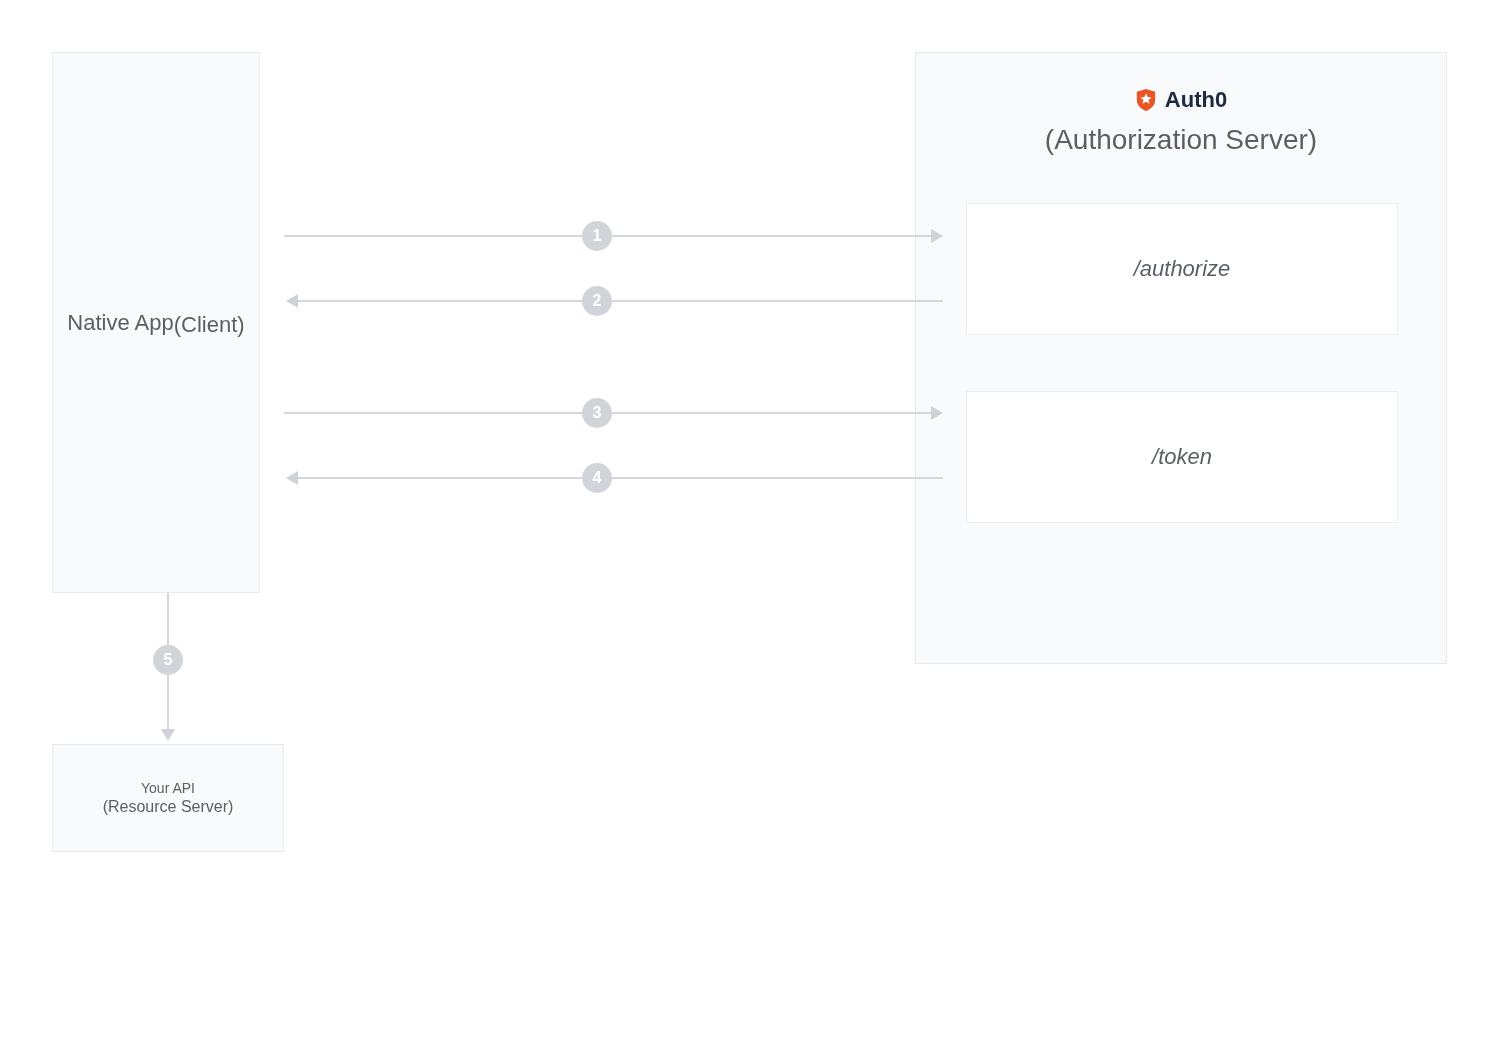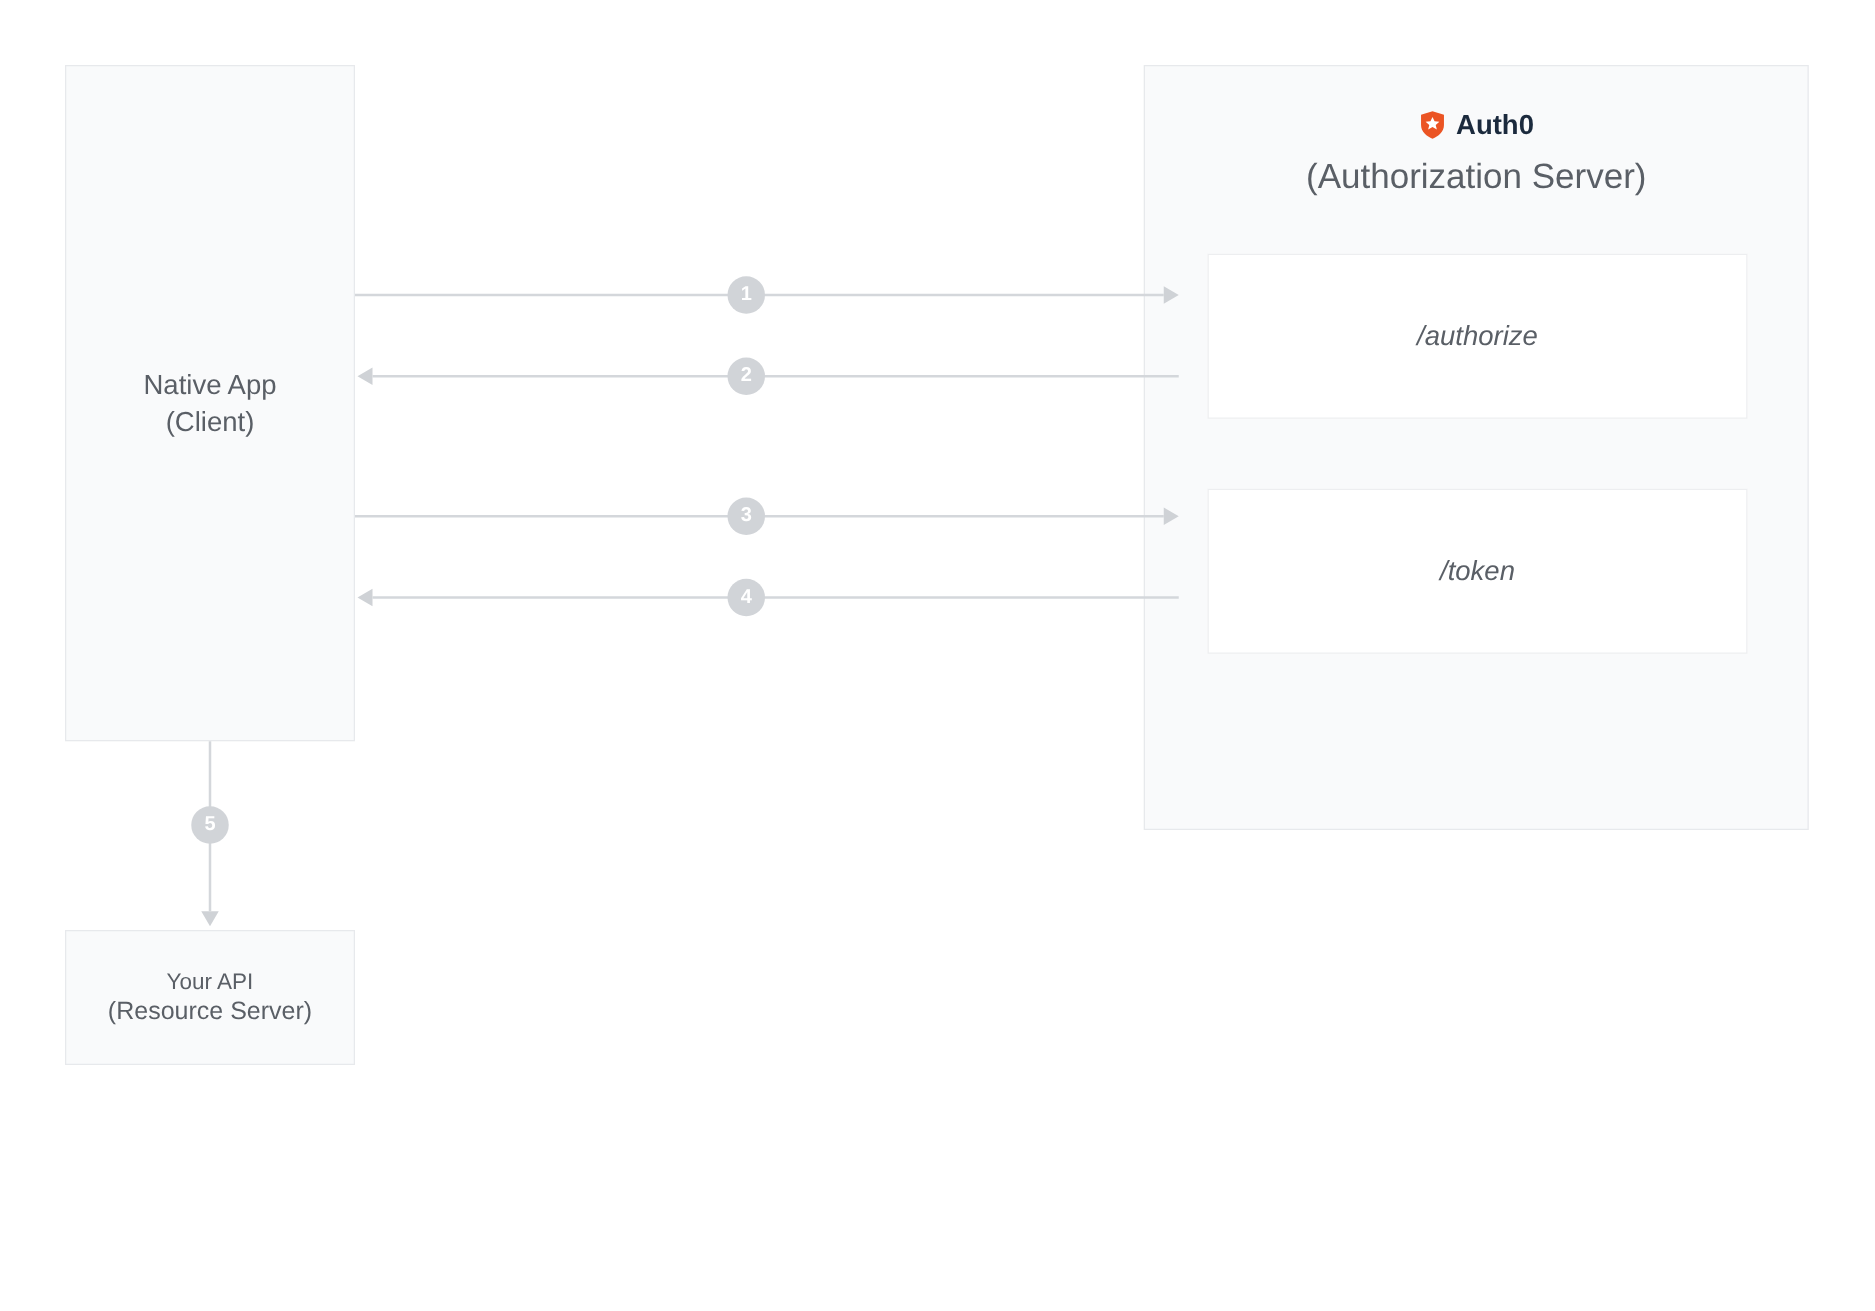--- a/index.html
+++ b/index.html
@@ -18,41 +18,41 @@
   }
   .panel {
     position: absolute;
     background: #f9fafb;
     border: 1px solid #e7e9ec;
     box-sizing: border-box;
   }
   .panel-client {
     left: 52px;
     top: 52px;
-    width: 232px;
+    width: 208px;
     height: 541px;
     display: flex;
-    flex-direction: column;
+    flex-direction: row;
     align-items: center;
     justify-content: center;
   }
   .panel-client .t1 { font-size: 22px; color:#5a5f66; }
   .panel-client .t2 { font-size: 22px; color:#5a5f66; margin-top:4px;}
   .panel-api {
     left: 52px;
     top: 744px;
     width: 232px;
     height: 108px;
     display:flex;
     flex-direction:column;
     align-items:center;
     justify-content:center;
   }
-  .panel-api .t1 { font-size:18px; }
-  .panel-api .t2 { font-size:20px; margin-top:2px;}
+  .panel-api .t1 { font-size:14px; }
+  .panel-api .t2 { font-size:16px; margin-top:2px;}
   .panel-auth {
     left: 915px;
     top: 52px;
     width: 532px;
     height: 612px;
   }
   .auth-header {
     text-align:center;
     margin-top:34px;
   }

